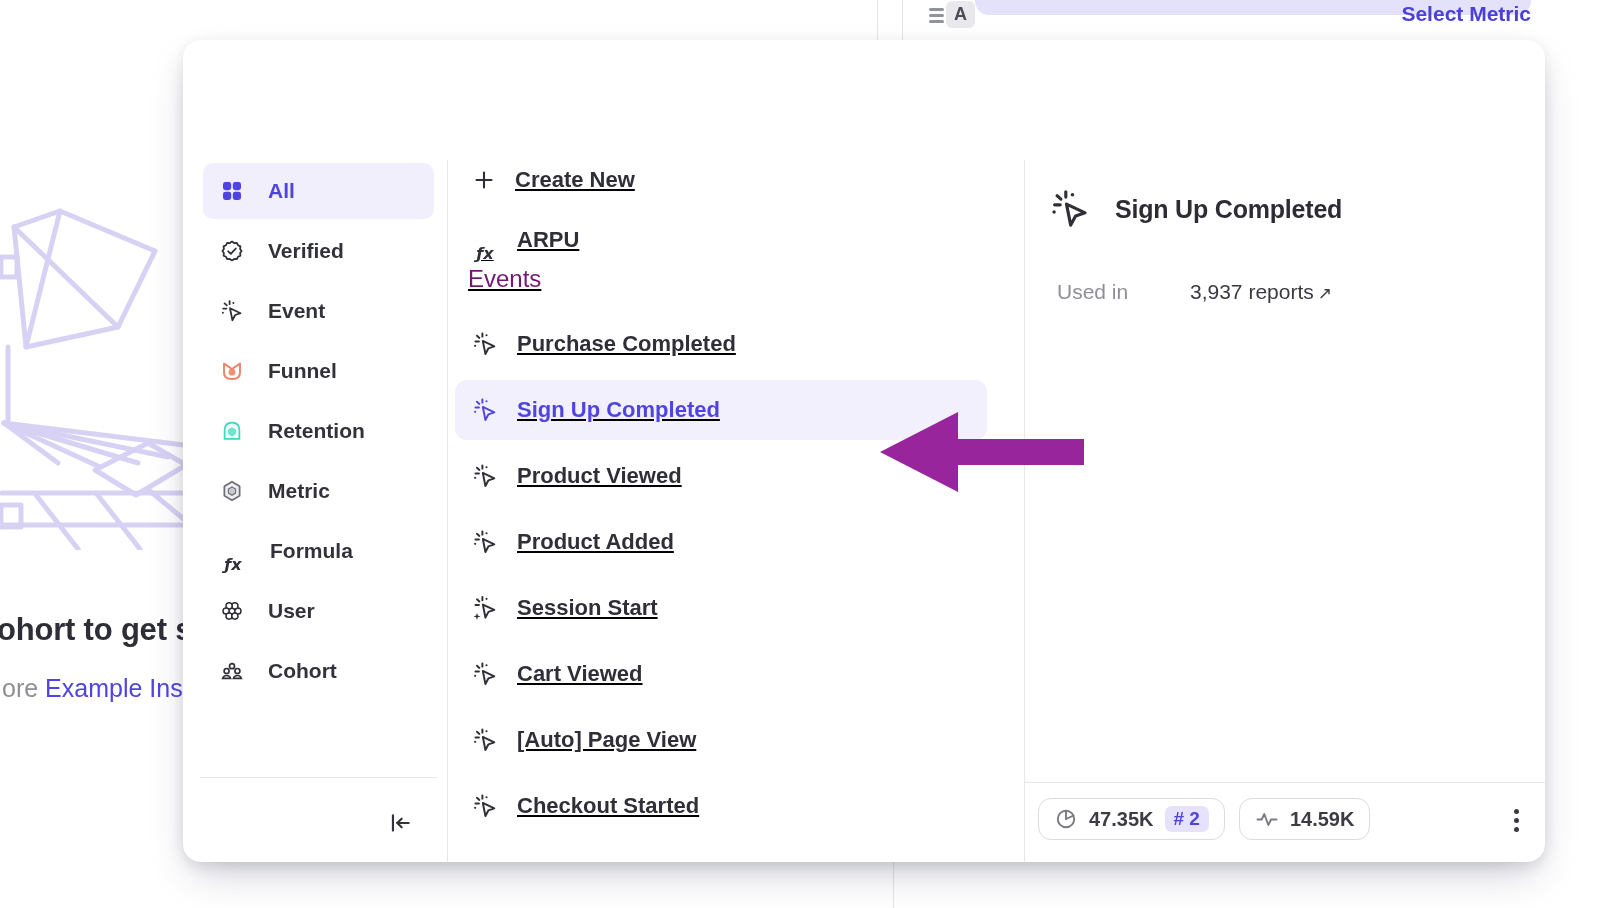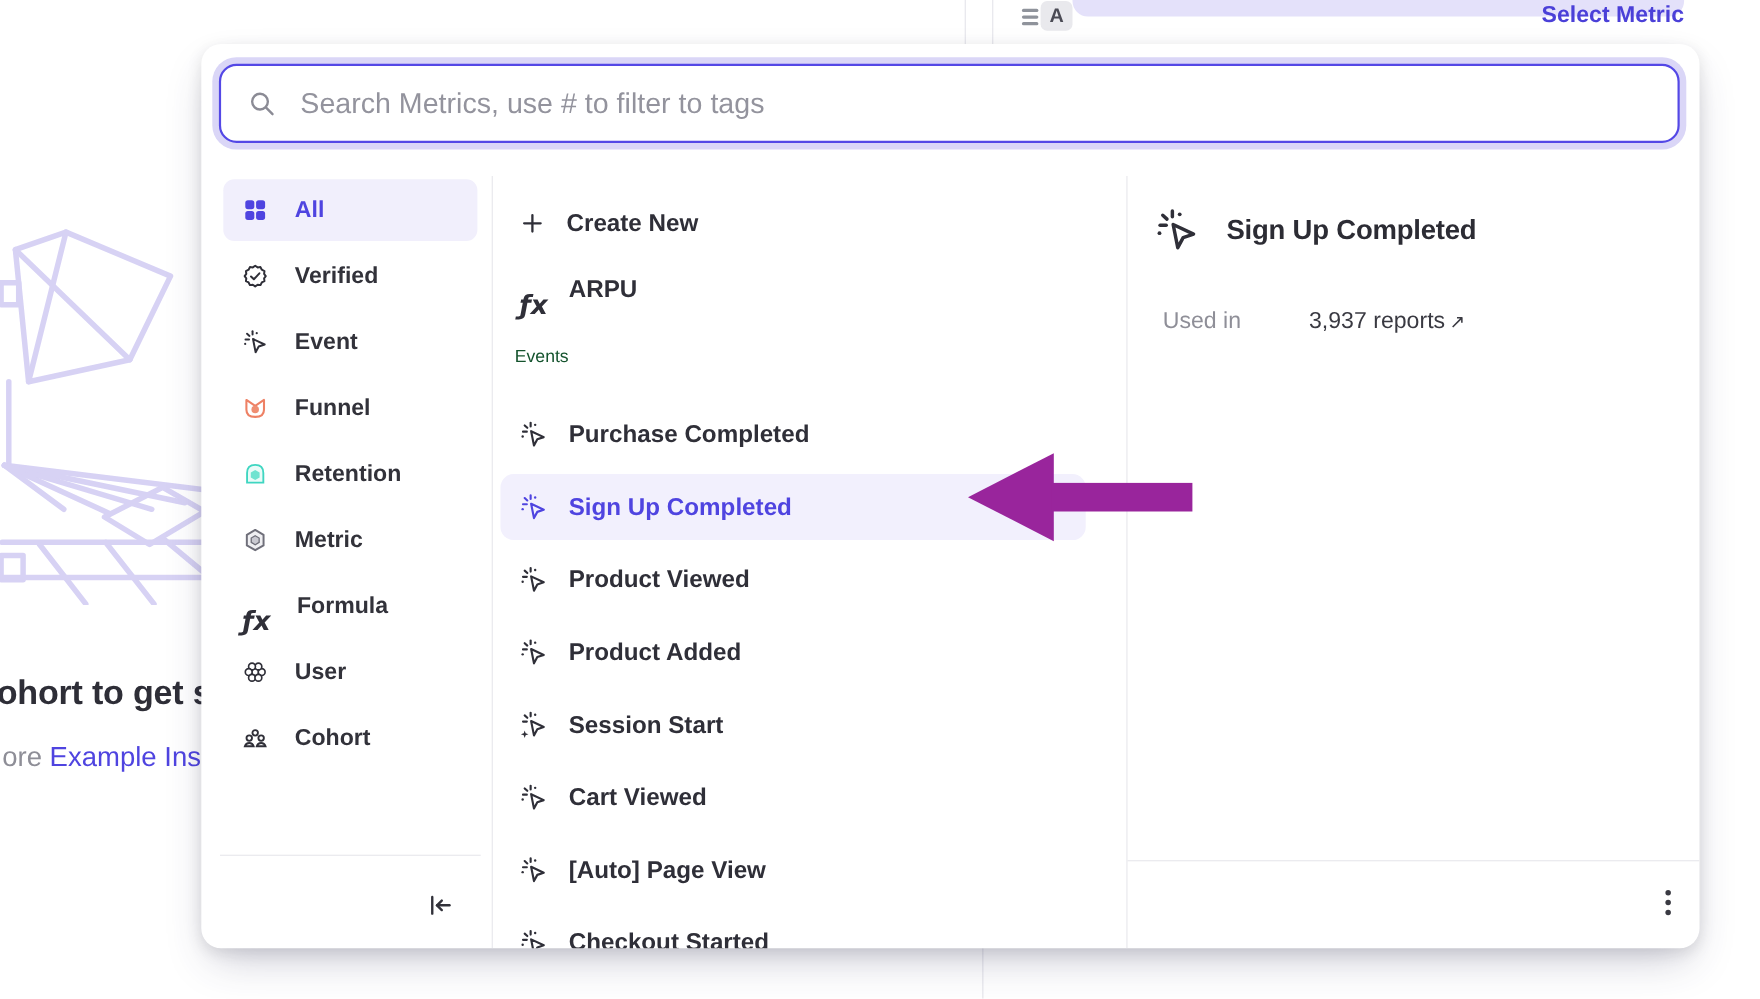--- a/index.html
+++ b/index.html
@@ -57,24 +57,24 @@
   .side-col{position:absolute;left:20px;top:123px;width:231px;}
   .side-item{
     height:56px;margin-bottom:4px;border-radius:10px;display:flex;align-items:center;
     gap:24px;padding-left:17px;font-size:21px;font-weight:600;color:#32323a;cursor:pointer;
   }
   .side-item.active{background:#f1effc;color:#4f44e0;}
   .side-divider{position:absolute;left:17px;width:237px;top:737px;height:1px;background:#e7e7ec;}
   .collapse-btn{position:absolute;left:200px;top:766px;width:34px;height:34px;display:flex;align-items:center;justify-content:center;cursor:pointer;color:#32323a;}
 
   
-  .mid-col{position:absolute;left:272px;top:138px;width:532px;}
+  .mid-col{position:absolute;left:272px;top:115px;width:532px;text-decoration:underline;}
   .action-row{height:50px;display:flex;align-items:center;gap:19px;padding-left:17px;font-size:22px;font-weight:600;color:#2f2f38;cursor:pointer;}
   .action-row.arpu{margin-top:10px;}
-  .section-label{margin-top:28px;margin-bottom:25px;height:24px;padding-left:13px;font-size:16px;font-weight:500;color:#14532d;}
+  .section-label{margin-bottom:25px;height:24px;padding-left:13px;font-size:24px;font-weight:500;color:#701a75;}
   .evt-row{
     height:60px;margin-bottom:6px;border-radius:12px;display:flex;align-items:center;
     gap:19px;padding-left:17px;font-size:22px;font-weight:600;color:#2f2f38;cursor:pointer;
   }
   .evt-row.selected{background:#f2f0fd;color:#4f44e0;}
   .evt-row .ic{color:#2f2f38;}
   .evt-row.selected .ic{color:#4f44e0;}
 
   
   .detail-header{position:absolute;left:866px;top:148px;display:flex;align-items:center;gap:24px;}
@@ -93,21 +93,21 @@
   .kebab{position:absolute;left:1316px;top:762px;width:34px;height:36px;display:flex;flex-direction:column;align-items:center;justify-content:center;gap:4px;cursor:pointer;}
   .kebab i{width:5px;height:5px;border-radius:50%;background:#3a3a42;}
 
   
   .anno-arrow{position:absolute;left:876px;top:408px;z-index:50;}
 
   
   .i24{width:24px;height:24px;flex:0 0 24px;}
   .i26{width:26px;height:26px;flex:0 0 26px;}
   .i42{width:42px;height:42px;flex:0 0 42px;}
-  .fx-glyph{font-style:italic;font-weight:700;font-size:24px;line-height:24px;width:26px;text-align:center;color:#2f2f38;font-family:"DejaVu Sans", sans-serif;margin-top:28px;}
+  .fx-glyph{font-style:italic;font-weight:700;font-size:16px;line-height:24px;width:26px;text-align:center;color:#2f2f38;font-family:"DejaVu Sans", sans-serif;margin-top:28px;}
   .c-accent{color:#4f44e0;} .c-dark{color:#2f2f38;}
 </style>
 </head>
 <body>
 
 <svg width="0" height="0" style="position:absolute">
   <defs>
     <symbol id="icon-event" viewBox="0 0 24 24">
       <g stroke="currentColor" stroke-width="1.8" fill="none" stroke-linecap="round" stroke-linejoin="round">
         <path d="M10 9.2 L20.6 14.2 L15.2 16 L12.4 21.2 Z"></path>
@@ -246,26 +246,20 @@
   </svg>
 
   <div class="bg-headline">ohort to get s</div>
   <div class="bg-subline">
     <span class="pre">ore </span><span class="lnk">Example Ins</span>
   </div>
 </div>
 
 <div class="modal">
 
-  <div class="search-wrap">
-    <svg class="i26" style="color:#8b8b95">
-        <use href="#icon-search"></use>
-      </svg>
-    <input type="text" placeholder="Search Metrics, use # to filter to tags" style="">
-  </div>
 
   <div class="vdiv vdiv1"></div>
   <div class="vdiv vdiv2"></div>
 
   <div class="side-col">
     <div class="side-item active">
       <svg class="i24 c-accent">
           <use href="#icon-grid"></use>
         </svg>
       <span>All</span>
@@ -391,20 +385,35 @@
     <svg class="i42 c-dark">
         <use href="#icon-event"></use>
       </svg>
     <span class="detail-title">Sign Up Completed</span>
   </div>
   <div class="used-label">Used in</div>
   <div class="used-value">
     <span>3,937 reports</span><span class="arr">↗</span>
   </div>
   <div class="detail-divider"></div>
+  <div class="stats-row">
+    <div class="stat-pill">
+      <svg class="i24" style="color:#7a7a84">
+          <use href="#icon-pie"></use>
+        </svg>
+      <span>47.35K</span>
+      <span class="stat-badge"># 2</span>
+    </div>
+    <div class="stat-pill">
+      <svg class="i24" style="color:#7a7a84">
+          <use href="#icon-pulse"></use>
+        </svg>
+      <span>14.59K</span>
+    </div>
+  </div>
   <div class="kebab">
       <i></i>
       <i></i>
       <i></i>
     </div>
 </div>
 
 <svg class="anno-arrow" width="210" height="86" viewBox="0 0 210 86">
   <polygon points="4,44 82,4 82,84" fill="#99259c"></polygon>
   <rect x="80" y="31" width="128" height="26" fill="#99259c"></rect>

